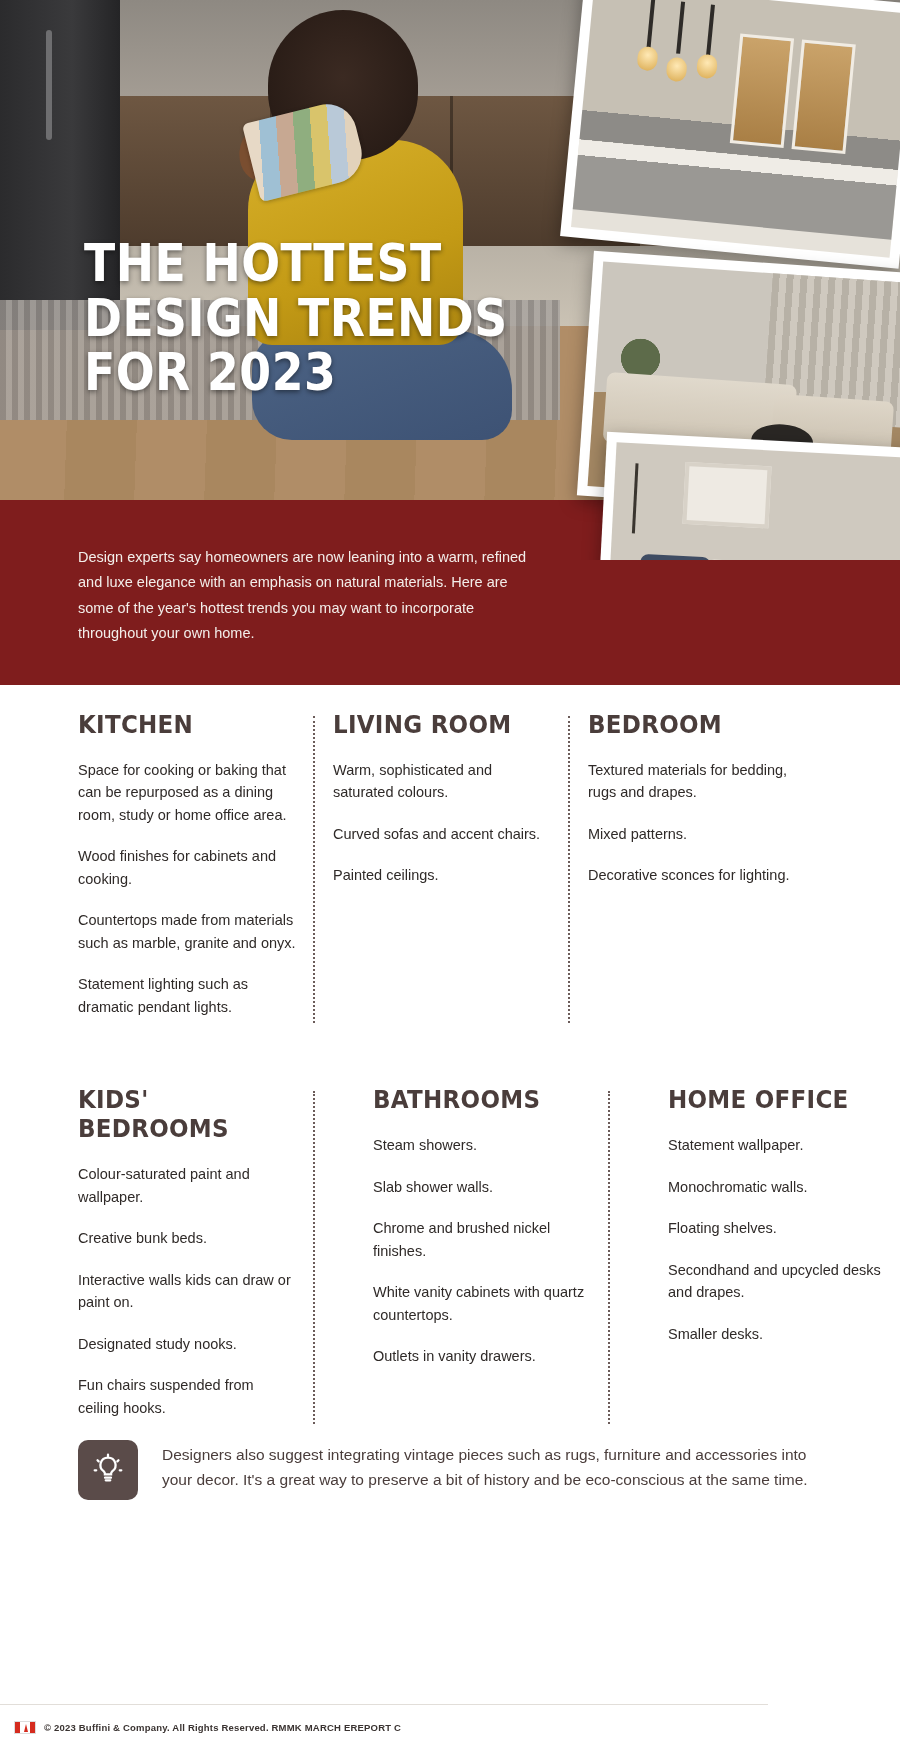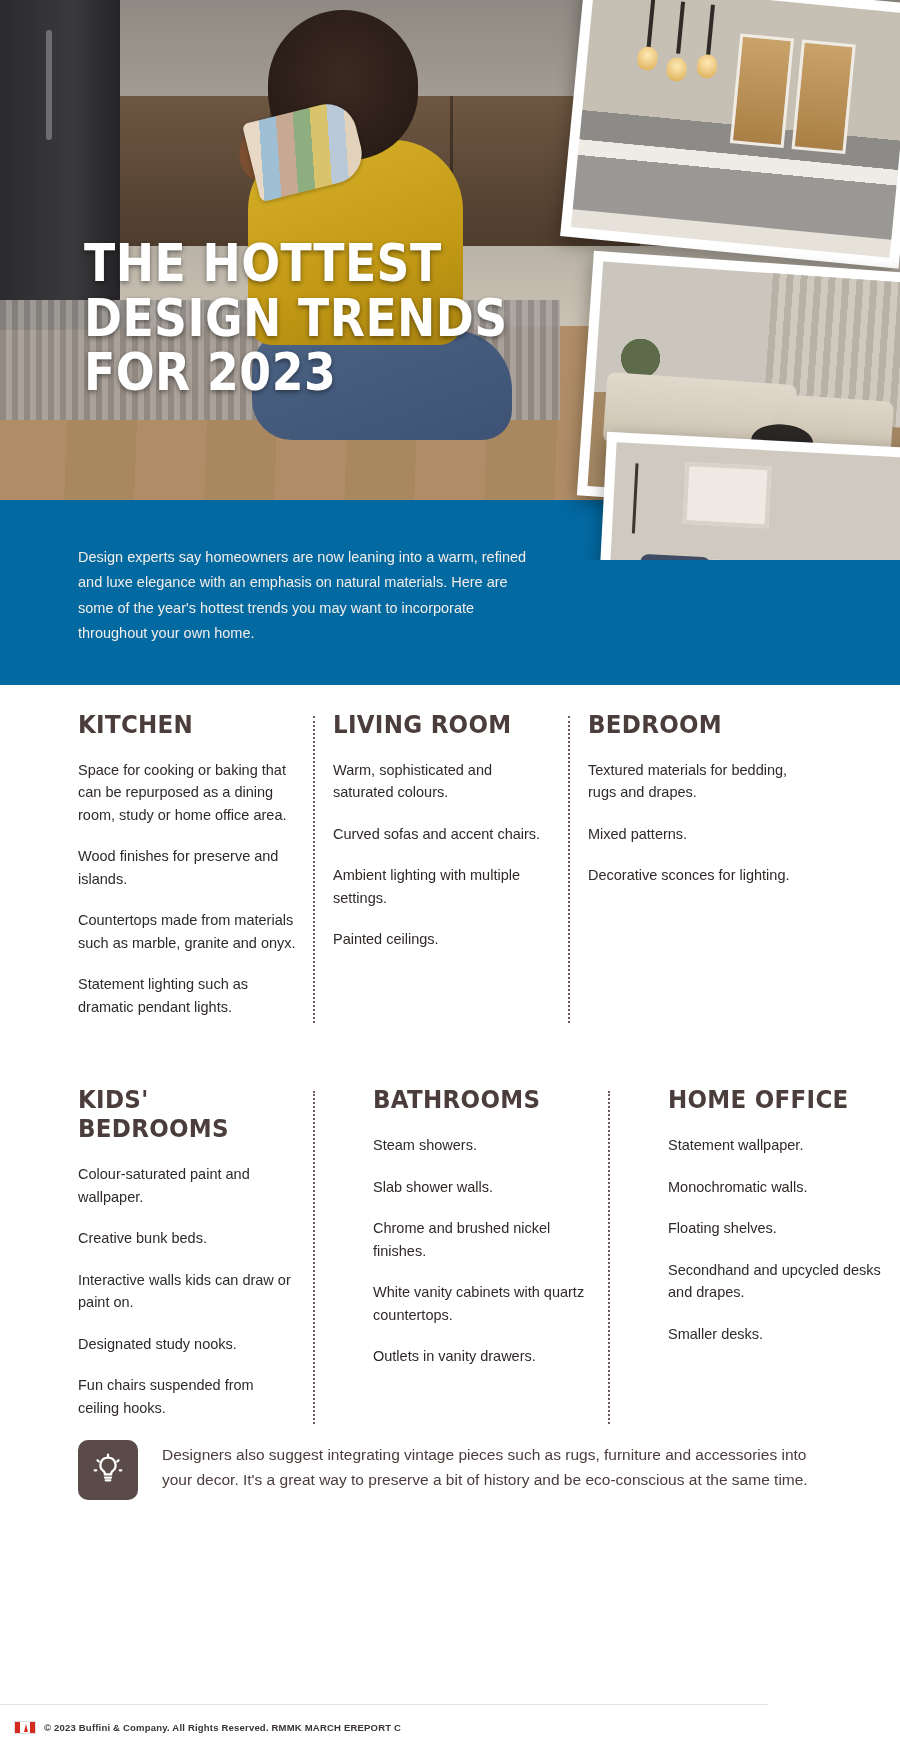--- a/index.html
+++ b/index.html
@@ -203,21 +203,21 @@
     text-shadow: 0 2px 6px rgba(0,0,0,.45);
   }
   .hero-title span { display: block; }
 
   
   .intro {
     position: absolute;
     left: 0; top: 500px;
     width: 900px;
     height: 185px;
-    background: #0369a1;
+    background: #7f1d1d;
     z-index: 4;
   }
   .intro p {
     position: absolute;
     left: 78px;
     top: 45px;
     width: 450px;
     color: #f3eeea;
     font-size: 14.5px;
     line-height: 1.75;
@@ -393,32 +393,31 @@
     <p>Design experts say homeowners are now leaning into a warm, refined and luxe elegance with an emphasis on natural materials. Here are some of the year's hottest trends you may want to incorporate throughout your own home.</p>
   </div>
 
   <div class="content">
 
     <div class="grid">
       <div class="col sep">
         <div class="cat-title">KITCHEN</div>
         <ul class="cat-list">
           <li>Space for cooking or baking that can be repurposed as a dining room, study or home office area.</li>
-          <li>Wood finishes for preserve and islands.</li>
+          <li>Wood finishes for cabinets and cooking.</li>
           <li>Countertops made from materials such as marble, granite and onyx.</li>
           <li>Statement lighting such as dramatic pendant lights.</li>
         </ul>
       </div>
 
       <div class="col sep">
         <div class="cat-title">LIVING ROOM</div>
         <ul class="cat-list">
           <li>Warm, sophisticated and saturated colours.</li>
           <li>Curved sofas and accent chairs.</li>
-          <li>Ambient lighting with multiple settings.</li>
           <li>Painted ceilings.</li>
         </ul>
       </div>
 
       <div class="col">
         <div class="cat-title">BEDROOM</div>
         <ul class="cat-list">
           <li>Textured materials for bedding, rugs and drapes.</li>
           <li>Mixed patterns.</li>
           <li>Decorative sconces for lighting.</li>

